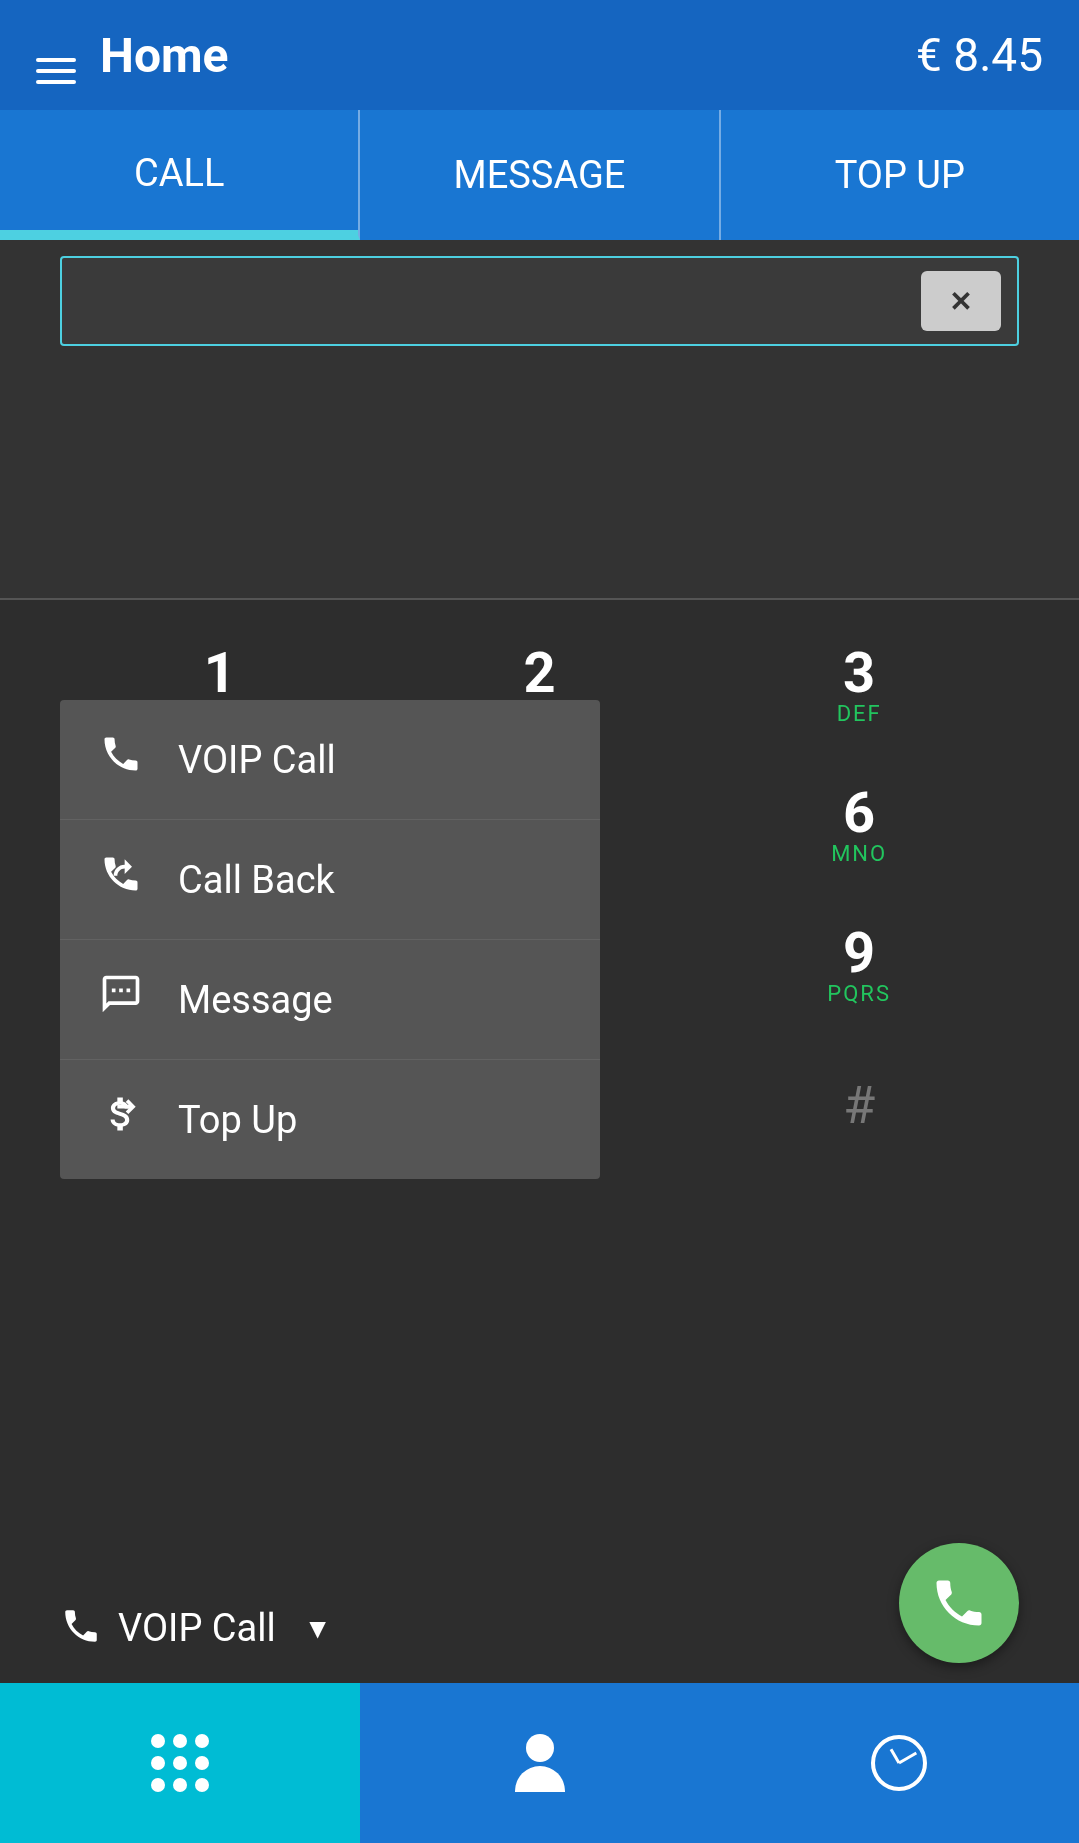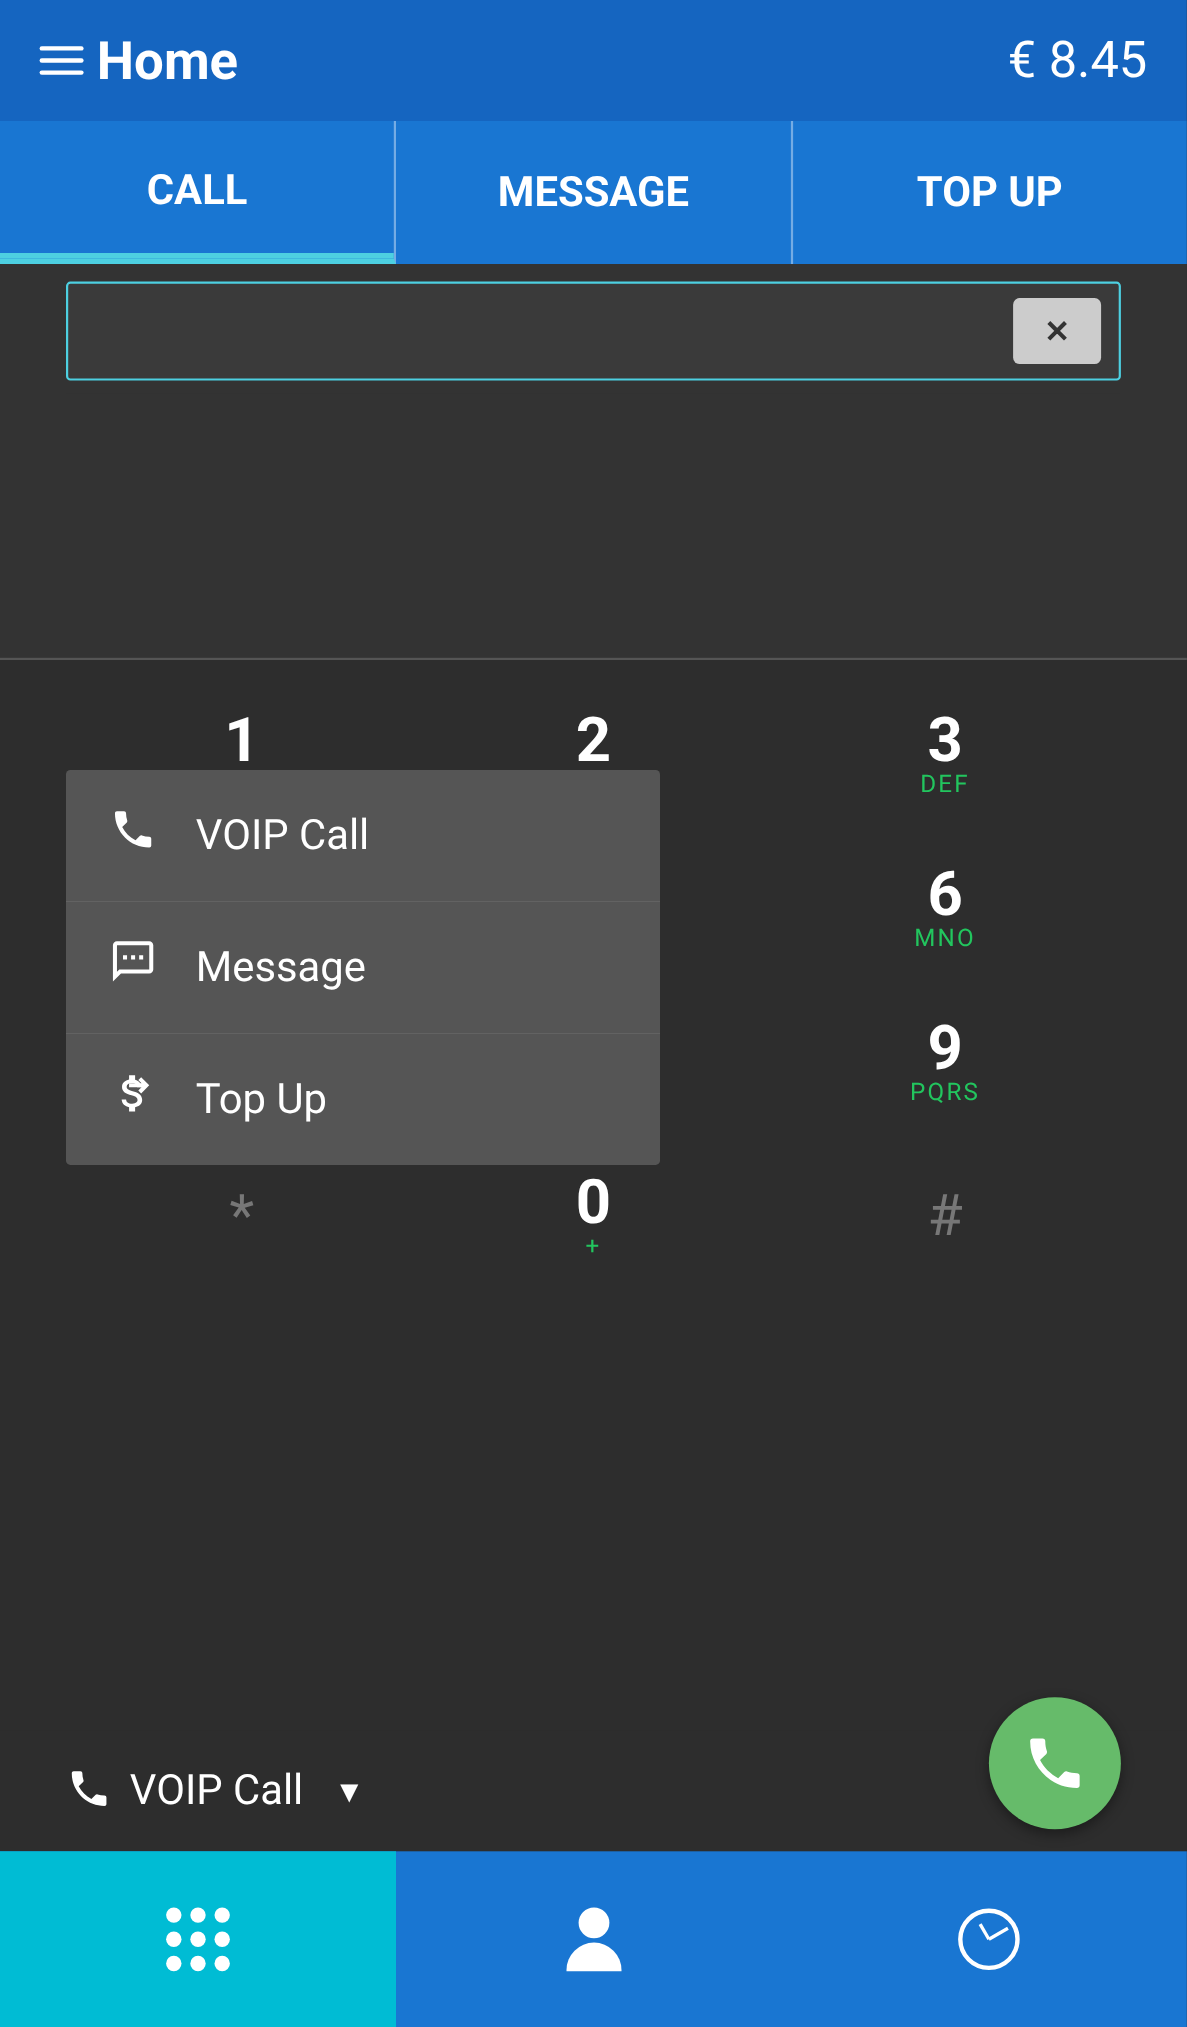--- a/index.html
+++ b/index.html
@@ -17,22 +17,22 @@
     .header {
       background: #1565c0;
       height: 110px;
       display: flex;
       align-items: center;
       justify-content: space-between;
       padding: 0 36px;
     }
     .header-left {
       display: flex;
-      align-items: center;
-      gap: 12px;
+      align-items: flex-end;
+      gap: 24px;
     }
     .hamburger {
       display: flex;
       flex-direction: column;
       gap: 7px;
       cursor: pointer;
     }
     .hamburger span {
       display: block;
       width: 40px;
@@ -58,21 +58,21 @@
       display: flex;
       align-items: center;
     }
     .tab {
       flex: 1;
       height: 100%;
       display: flex;
       align-items: center;
       justify-content: center;
       font-size: 38px;
-      font-weight: bold;
+      font-weight: normal;
       color: white;
       cursor: pointer;
       position: relative;
       border-right: 2px solid rgba(255,255,255,0.4);
     }
     .tab:last-child { border-right: none; }
     .tab.active::after {
       content: '';
       position: absolute;
       bottom: 0;
@@ -436,20 +436,29 @@
 </div>
 
 <div class="dropdown-menu">
   <div class="dropdown-item">
     <div class="dropdown-icon">
       <svg width="44" height="44" viewBox="0 0 24 24" fill="white">
         <path d="M6.6 10.8c1.4 2.8 3.8 5.1 6.6 6.6l2.2-2.2c.3-.3.7-.4 1-.2 1.1.4 2.3.6 3.6.6.6 0 1 .4 1 1V20c0 .6-.4 1-1 1-9.4 0-17-7.6-17-17 0-.6.4-1 1-1h3.5c.6 0 1 .4 1 1 0 1.3.2 2.5.6 3.6.1.3 0 .7-.2 1L6.6 10.8z"></path>
       </svg>
     </div>
     <span class="dropdown-label">VOIP Call</span>
+  </div>
+  <div class="dropdown-item">
+    <div class="dropdown-icon">
+      <svg width="44" height="44" viewBox="0 0 24 24" fill="white">
+        <path d="M6.6 10.8c1.4 2.8 3.8 5.1 6.6 6.6l2.2-2.2c.3-.3.7-.4 1-.2 1.1.4 2.3.6 3.6.6.6 0 1 .4 1 1V20c0 .6-.4 1-1 1-9.4 0-17-7.6-17-17 0-.6.4-1 1-1h3.5c.6 0 1 .4 1 1 0 1.3.2 2.5.6 3.6.1.3 0 .7-.2 1L6.6 10.8z"></path>
+        <path d="M18 8l-4-4v3c-3.3 0-6 2.7-6 6h2c0-2.2 1.8-4 4-4v3l4-4z" fill="white"></path>
+      </svg>
+    </div>
+    <span class="dropdown-label">Call Back</span>
   </div>
   <div class="dropdown-item">
     <div class="dropdown-icon">
       <svg width="44" height="44" viewBox="0 0 24 24" fill="white">
         <path d="M20 2H4c-1.1 0-2 .9-2 2v18l4-4h14c1.1 0 2-.9 2-2V4c0-1.1-.9-2-2-2zm0 14H5.17L4 17.17V4h16v12zM7 9h2v2H7zm4 0h2v2h-2zm4 0h2v2h-2z"></path>
       </svg>
     </div>
     <span class="dropdown-label">Message</span>
   </div>
   <div class="dropdown-item">

